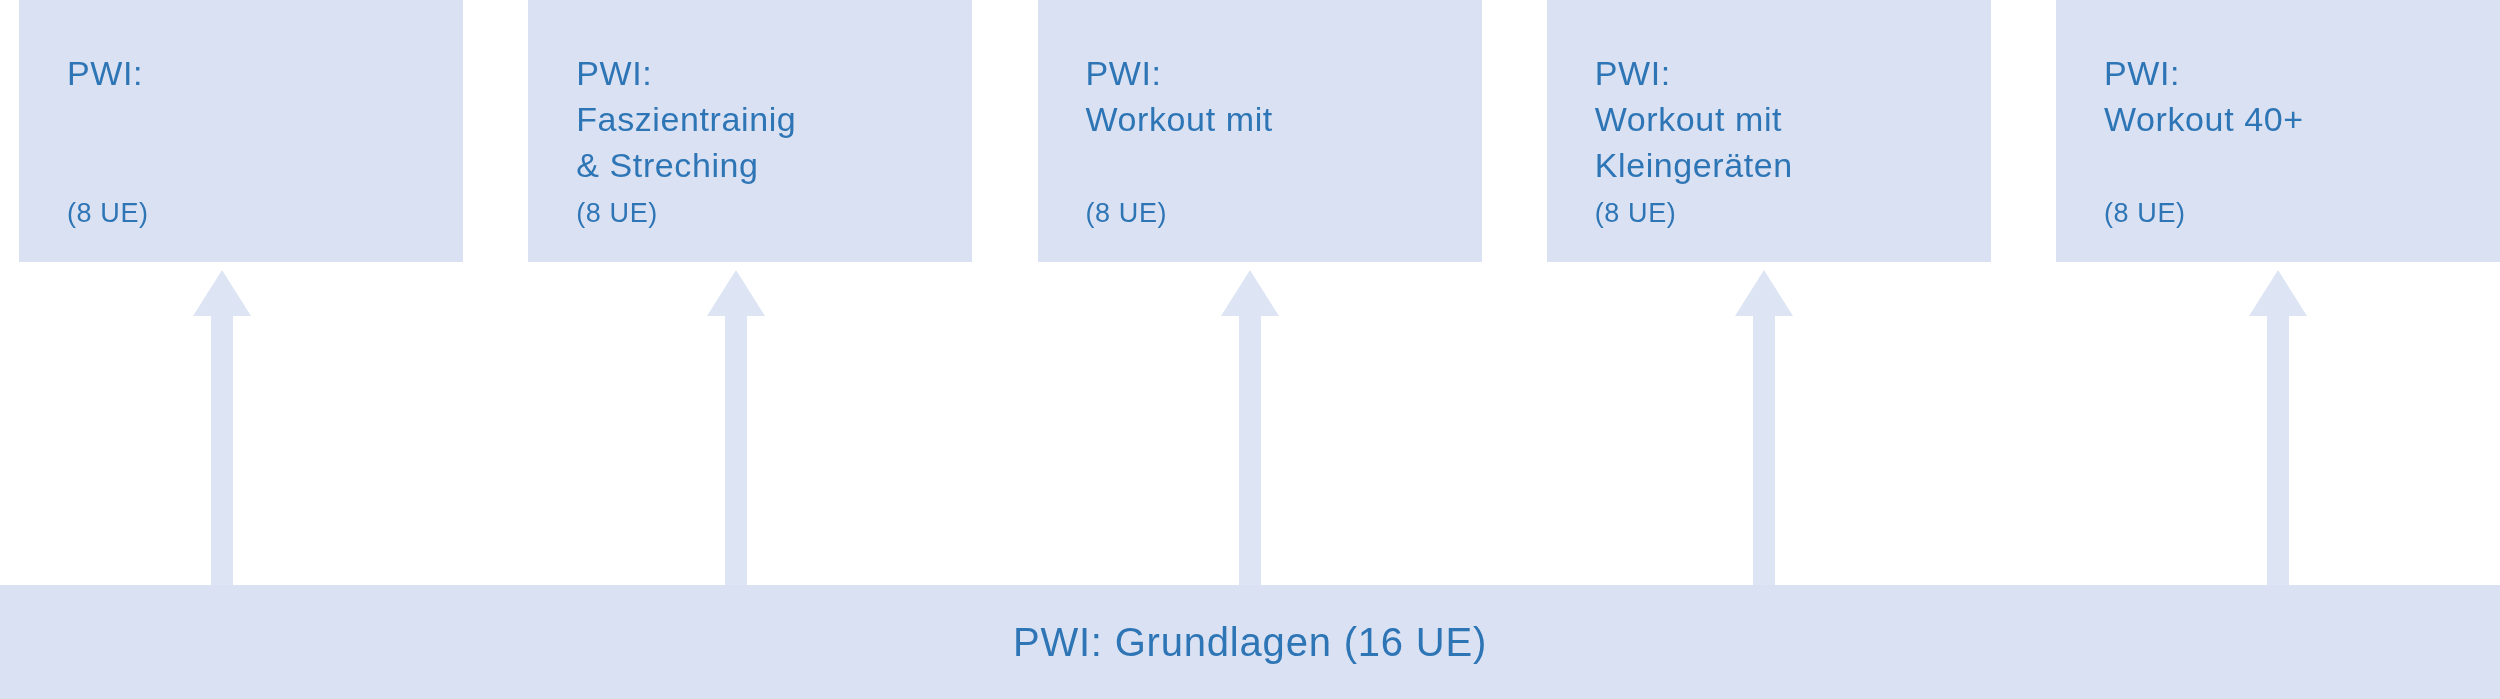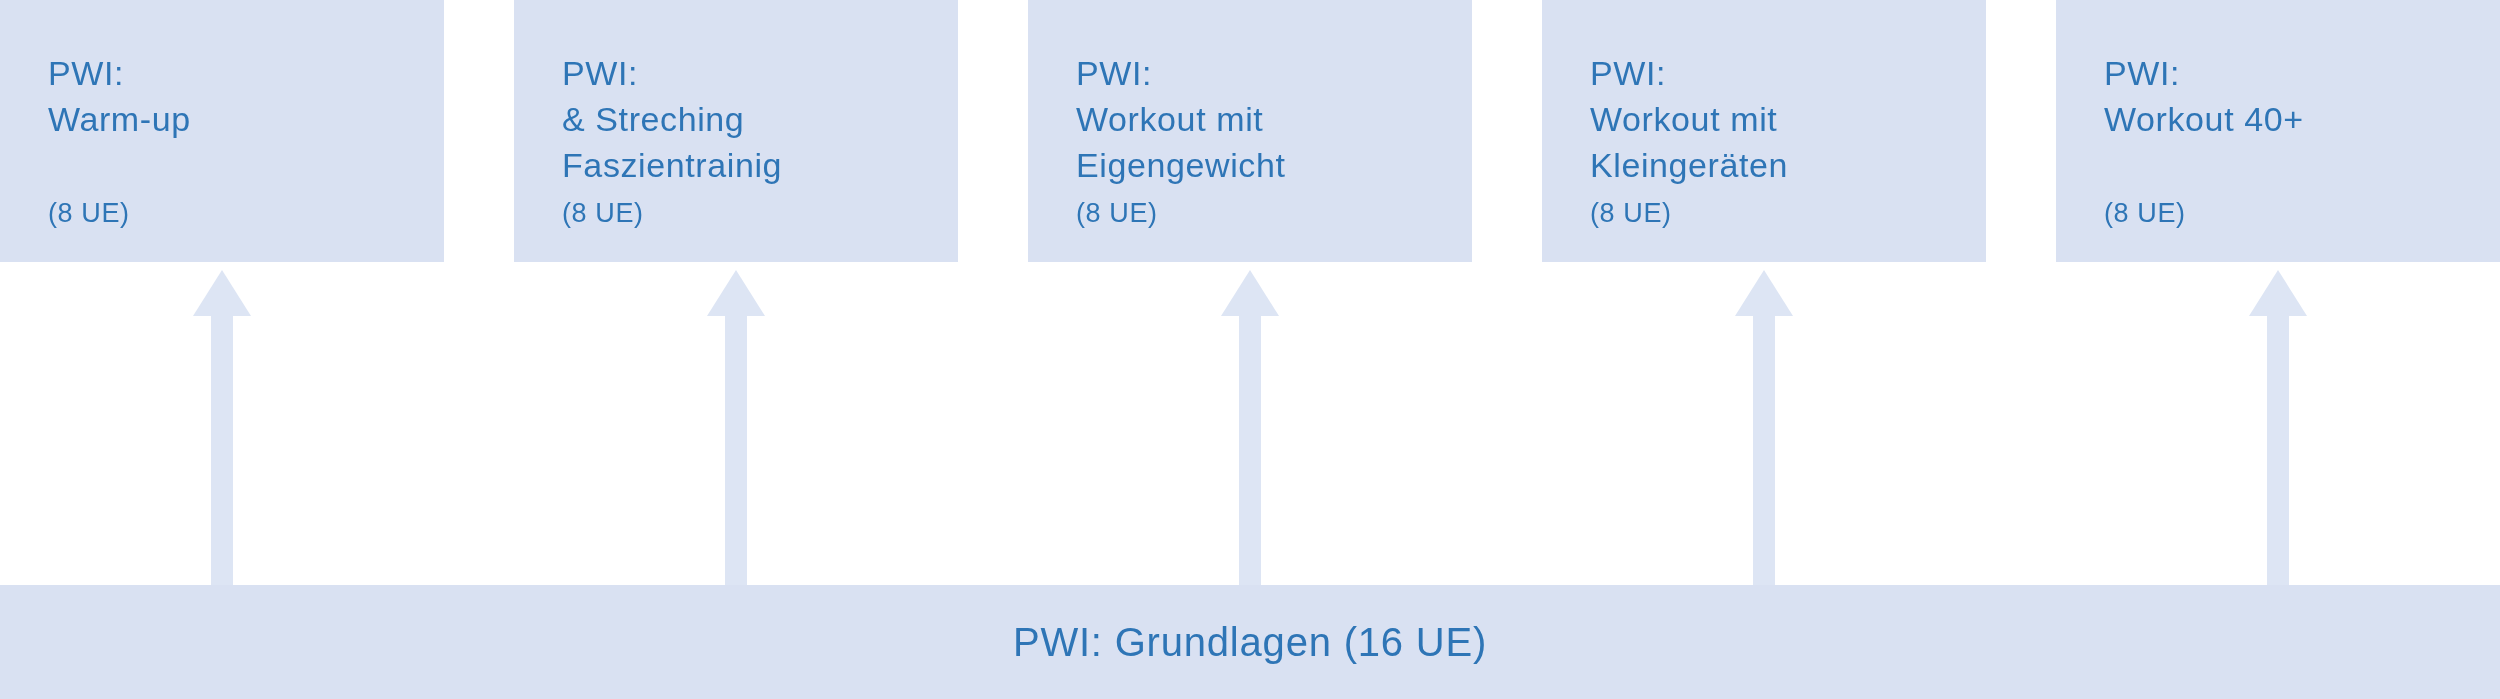--- a/index.html
+++ b/index.html
@@ -17,20 +17,21 @@
     background: #ffffff;
   }
   
   .modules {
     position: absolute;
     left: 0; top: 0;
     width: 2500px;
     height: 262px;
     display: flex;
     justify-content: space-between;
+    padding-left: 19px;
   }
   .module {
     width: 444px;
     height: 262px;
     background: var(--box-fill, #d9e1f2);
     position: relative;
   }
   .module-title {
     position: absolute;
     left: 48px;
@@ -94,39 +95,37 @@
 </head>
 <body>
 
 <div class="canvas">
 
   <div class="modules">
 
     <div class="module">
       <div class="module-title">
         <div>PWI:</div>
-        <div>Warm-up</div>
       </div>
       <div class="module-units">(8 UE)</div>
     </div>
 
     <div class="module">
       <div class="module-title">
         <div>PWI:</div>
+        <div>Faszientrainig</div>
         <div>&amp; Streching</div>
-        <div>Faszientrainig</div>
       </div>
       <div class="module-units">(8 UE)</div>
     </div>
 
     <div class="module">
       <div class="module-title">
         <div>PWI:</div>
         <div>Workout mit</div>
-        <div>Eigengewicht</div>
       </div>
       <div class="module-units">(8 UE)</div>
     </div>
 
     <div class="module">
       <div class="module-title">
         <div>PWI:</div>
         <div>Workout mit</div>
         <div>Kleingeräten</div>
       </div>

